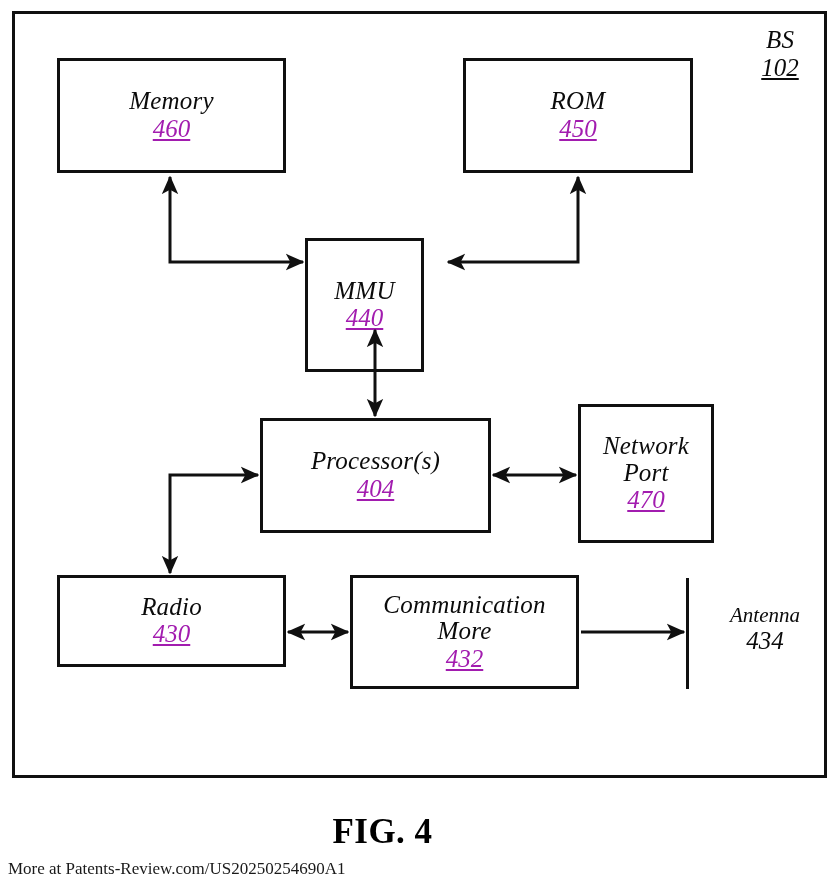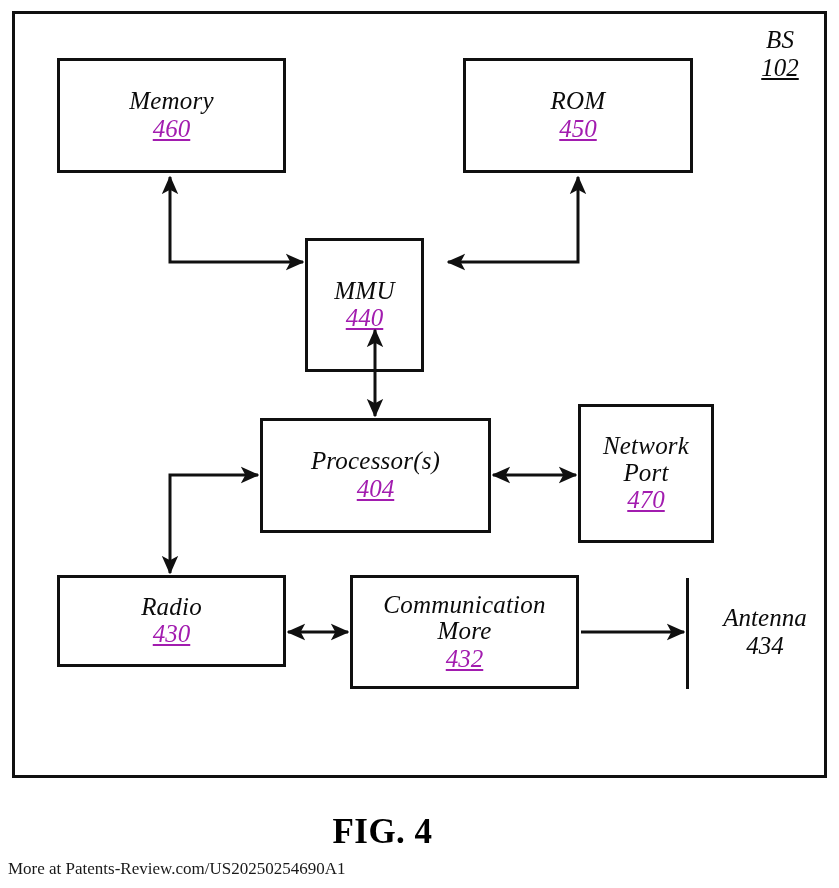--- a/index.html
+++ b/index.html
@@ -110,21 +110,21 @@
   }
   .antenna-caption {
     position: absolute;
     left: 700px;
     top: 604px;
     width: 130px;
     text-align: center;
   }
   .antenna-caption .a-name {
     font-style: italic;
-    font-size: 25px;
+    font-size: 21px;
     line-height: 1.1;
     color: #0b0b0b;
     white-space: nowrap;
   }
   .antenna-caption .a-num {
     font-style: italic;
     font-size: 25px;
     line-height: 1.15;
     color: #0b0b0b;
   }

